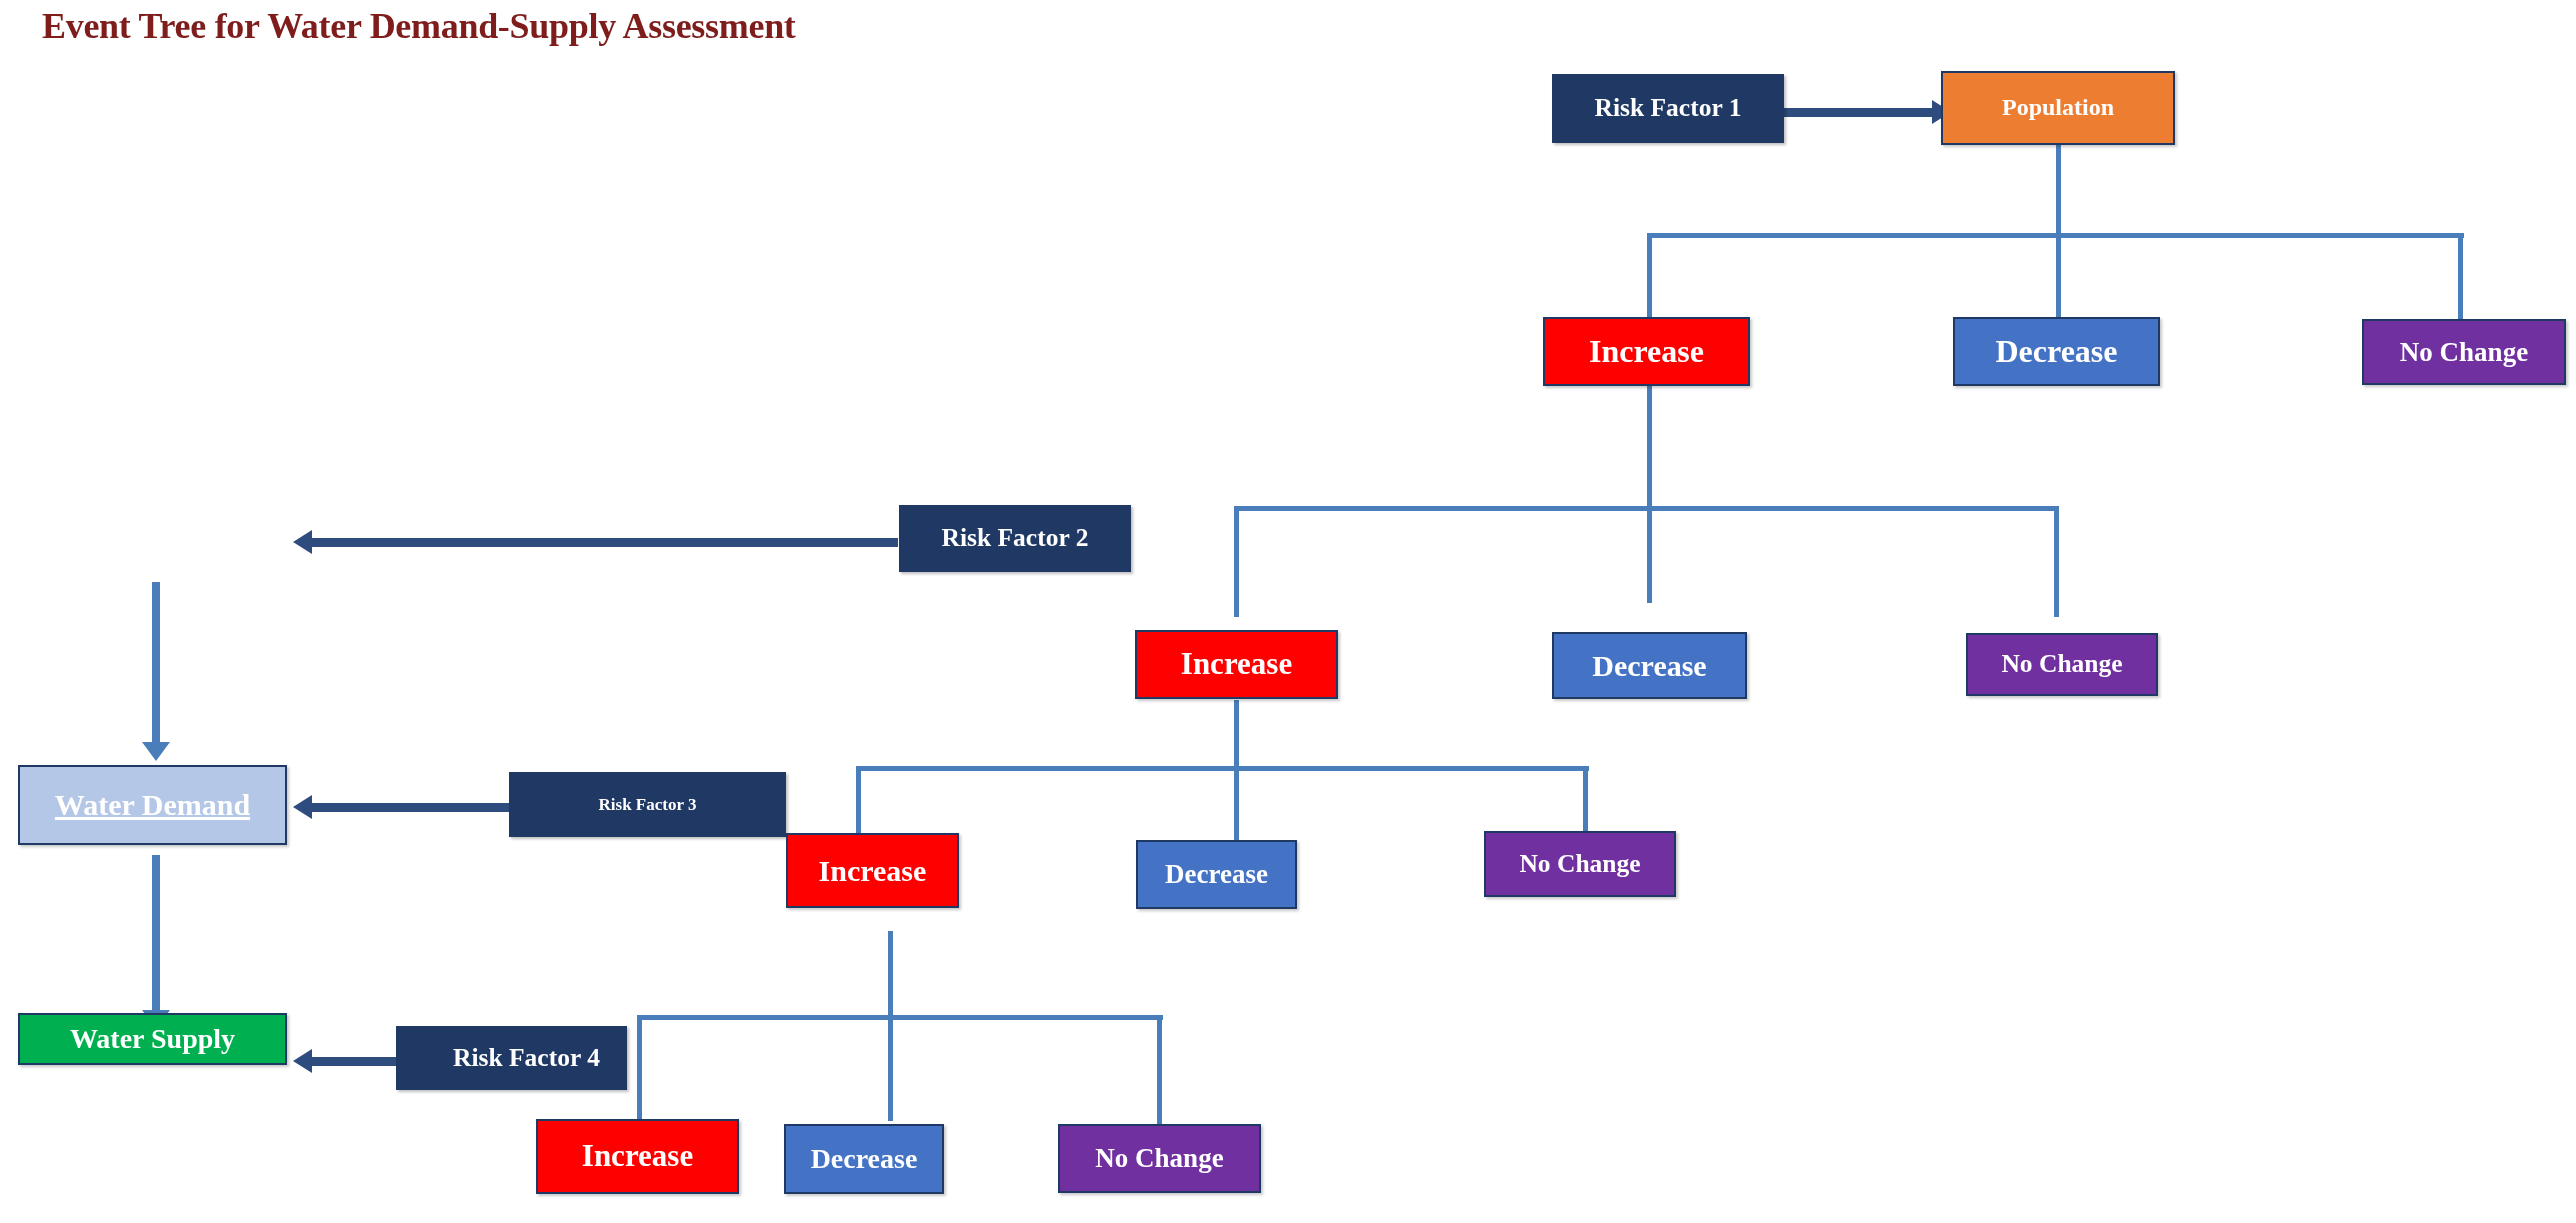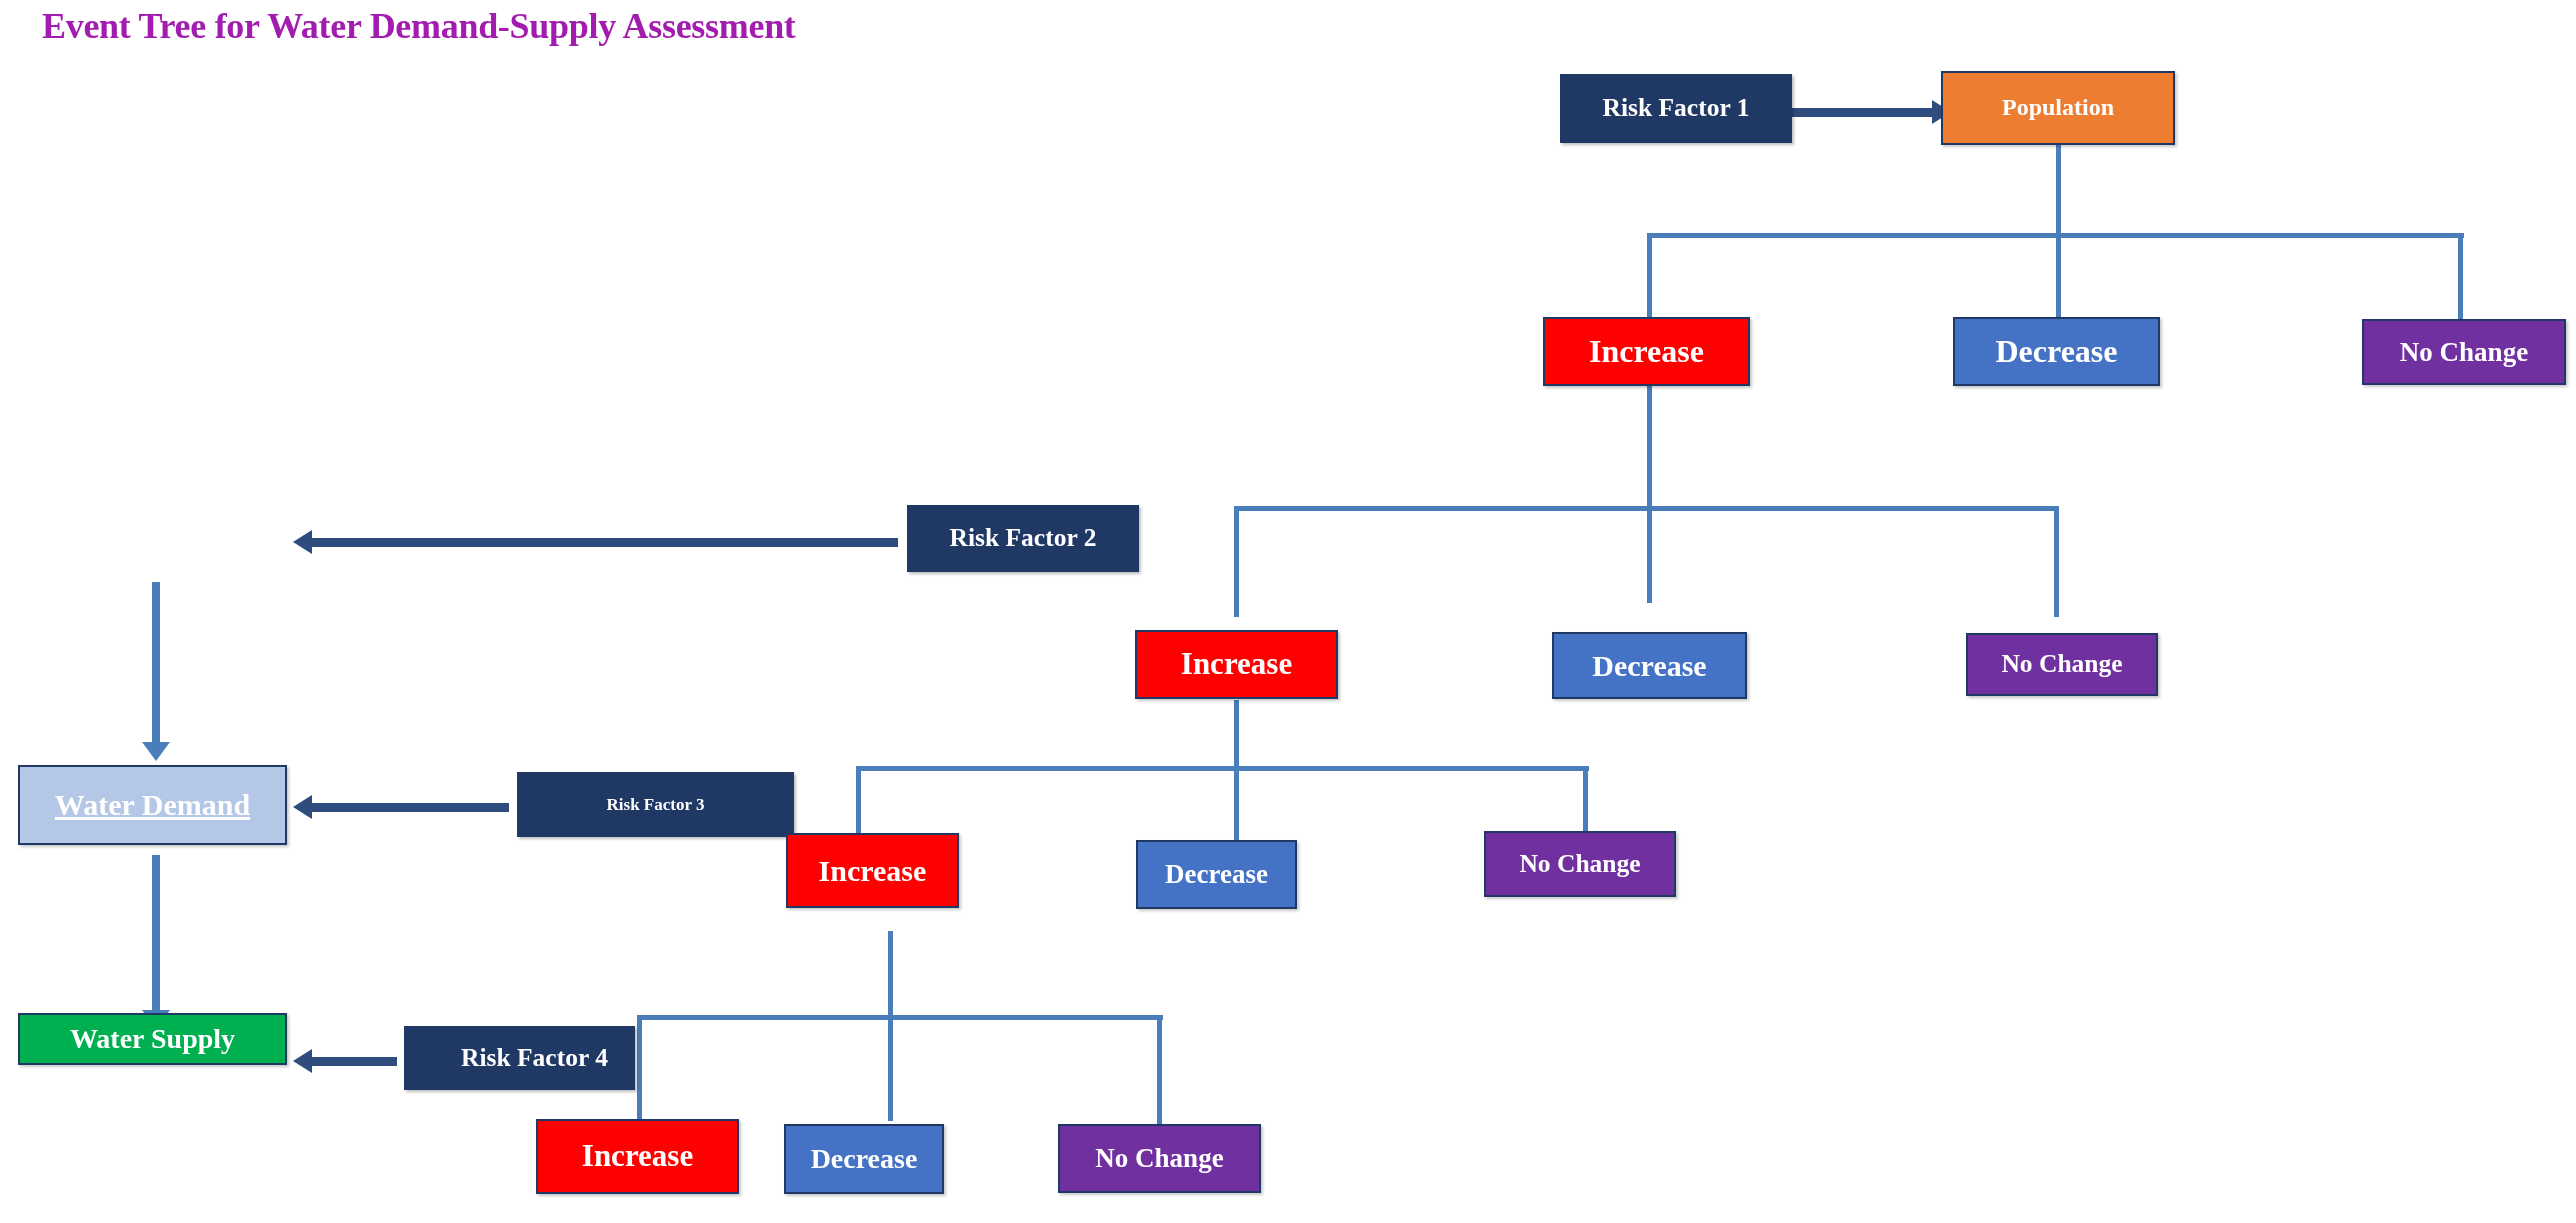--- a/index.html
+++ b/index.html
@@ -16,21 +16,21 @@
     font-family: "Liberation Serif", "DejaVu Serif", serif;
   }
 
   
   #page-title {
     position: absolute;
     left: 42px;
     top: 5.4px;
     font-size: 36px;
     font-weight: bold;
-    color: #a21caf;
+    color: #7f1d1d;
     letter-spacing: -0.3px;
     white-space: nowrap;
   }
 
   
   .node {
     position: absolute;
     box-sizing: border-box;
     display: flex;
     align-items: center;
@@ -42,21 +42,20 @@
     line-height: 1.05;
     box-shadow: 2px 2px 2.7px rgba(0,0,0,0.22);
     z-index: 5;
     white-space: nowrap;
   }
 
   .node.risk {
     border: none;
     background: #1F3864;
     box-shadow: 2px 2px 2.7px rgba(0,0,0,0.25);
-    margin-left: 8px;
   }
 
   
   .lineV {
     position: absolute;
     width: 4.7px;
     background: #4A7EBB;
     z-index: 1;
   }
   .lineH {

